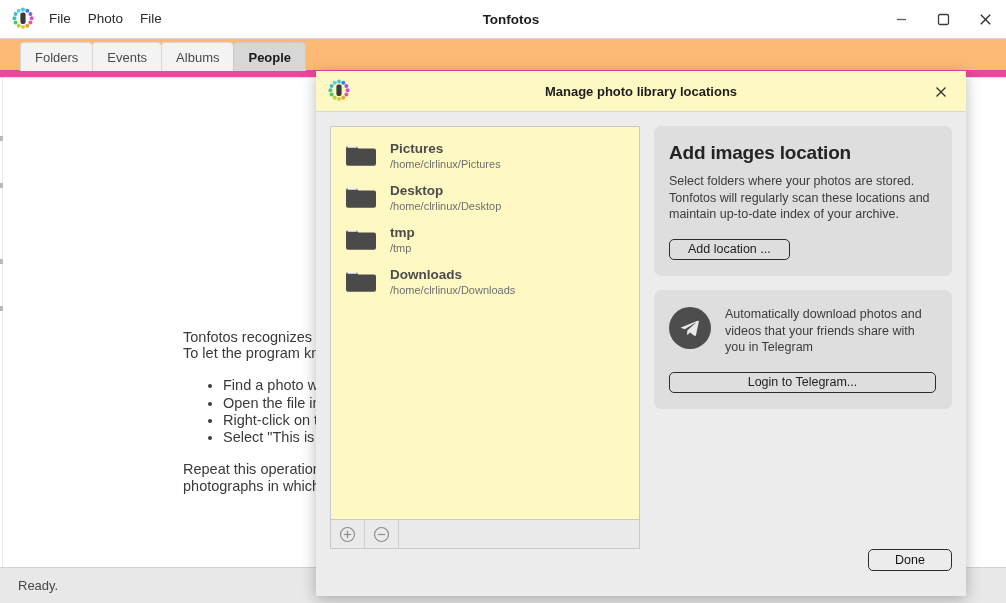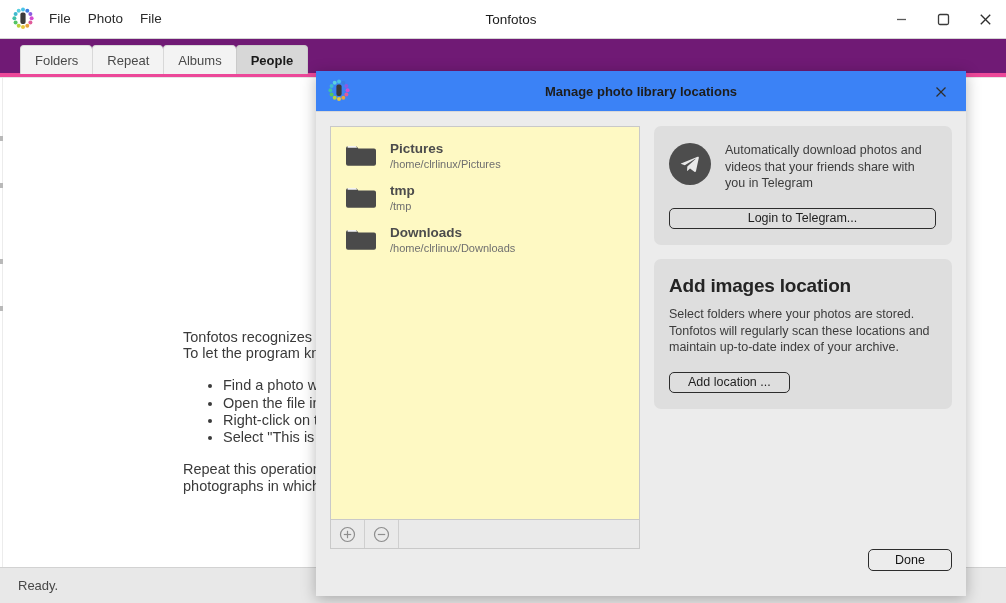--- a/index.html
+++ b/index.html
@@ -47,21 +47,21 @@
     font-size: 13.5px;
     color: #2b2b2b;
     cursor: default;
     line-height: 1;
   }
   .win-title {
     position: absolute;
     left: 0; right: 0;
     text-align: center;
     font-size: 13.5px;
-    font-weight: normal;
+    font-weight: bold;
     color: #1c1c1c;
     pointer-events: none;
     padding-left: 16px;
   }
   .win-controls {
     position: absolute;
     right: 0; top: 0;
     height: 39px;
     display: flex;
     align-items: center;
@@ -71,22 +71,22 @@
     display: flex;
     align-items: center;
     justify-content: center;
     color: #2f2f2f;
   }
   .win-btn svg { display:block; }
 
   
   .tabbar {
     height: 38px;
-    background: #701a75;
-    border-bottom: 4px solid #ec4899;
+    background: #fdba74;
+    border-bottom: 7px solid #ec4899;
     display: flex;
     align-items: flex-end;
     padding-left: 20px;
     flex: 0 0 38px;
     position: relative;
   }
   .tab {
     height: 29px;
     padding: 0 14px;
     display: flex;
@@ -187,21 +187,21 @@
   .dialog {
     position: absolute;
     left: 316px; top: 71px;
     width: 650px; height: 525px;
     background: #ececec;
     display: flex;
     flex-direction: column;
   }
   .dlg-titlebar {
     height: 41px;
-    background: #3b82f6;
+    background: #fef9c3;
     border-bottom: 1px solid #d9d9d9;
     display: flex;
     align-items: center;
     position: relative;
     flex: 0 0 41px;
   }
   .dlg-icon {
     width: 24px; height: 24px;
     margin-left: 11px;
     position: relative;
@@ -408,21 +408,21 @@
           </svg>
       </div>
     </div>
   </div>
 
   <div class="tabbar">
     <div class="tab">
         <span>Folders</span>
       </div>
     <div class="tab">
-        <span>Repeat</span>
+        <span>Events</span>
       </div>
     <div class="tab">
         <span>Albums</span>
       </div>
     <div class="tab active">
         <span>People</span>
       </div>
   </div>
 
   <div class="app-body">
@@ -504,20 +504,32 @@
                 <path d="M1 5.2a2 2 0 012-2h7.6a2 2 0 011.5.7l1.3 1.5H29a2 2 0 012 2v13.4a2 2 0 01-2 2H3a2 2 0 01-2-2z" fill="#4a4a4a"></path>
                 <path d="M2.6 3.1h8.2l1.4 1.6H2.6z" fill="#f4f4f4"></path>
               </svg>
           </div>
           <div class="folder-texts">
             <div class="folder-name">Pictures</div>
             <div class="folder-path">/home/clrlinux/Pictures</div>
           </div>
         </div>
 
+        <div class="folder-item">
+          <div class="folder-ico">
+            <svg width="32" height="26" viewBox="0 0 32 26">
+                <path d="M1 5.2a2 2 0 012-2h7.6a2 2 0 011.5.7l1.3 1.5H29a2 2 0 012 2v13.4a2 2 0 01-2 2H3a2 2 0 01-2-2z" fill="#4a4a4a"></path>
+                <path d="M2.6 3.1h8.2l1.4 1.6H2.6z" fill="#f4f4f4"></path>
+              </svg>
+          </div>
+          <div class="folder-texts">
+            <div class="folder-name">Desktop</div>
+            <div class="folder-path">/home/clrlinux/Desktop</div>
+          </div>
+        </div>
 
         <div class="folder-item">
           <div class="folder-ico">
             <svg width="32" height="26" viewBox="0 0 32 26">
                 <path d="M1 5.2a2 2 0 012-2h7.6a2 2 0 011.5.7l1.3 1.5H29a2 2 0 012 2v13.4a2 2 0 01-2 2H3a2 2 0 01-2-2z" fill="#4a4a4a"></path>
                 <path d="M2.6 3.1h8.2l1.4 1.6H2.6z" fill="#f4f4f4"></path>
               </svg>
           </div>
           <div class="folder-texts">
             <div class="folder-name">tmp</div>
@@ -553,37 +565,37 @@
               <circle cx="8.5" cy="8.5" r="7" fill="none" stroke="#8d8d8d" stroke-width="1.2"></circle>
               <line x1="4.8" y1="8.5" x2="12.2" y2="8.5" stroke="#8d8d8d" stroke-width="1.2"></line>
             </svg>
         </div>
         <div class="tb-rest"></div>
       </div>
     </div>
 
     <div class="right-col">
 
+      <div class="card">
+        <div class="card-title">Add images location</div>
+        <p class="card-text">Select folders where your photos are stored. Tonfotos will regularly scan these locations and maintain up-to-date index of your archive.</p>
+        <div class="pill-btn">Add location ...</div>
+      </div>
+
       <div class="card tg-card">
         <div class="tg-row">
           <div class="tg-ico">
             <svg width="24" height="24" viewBox="0 0 24 24">
                 <path d="M3 11.4l16.6-6.6c.8-.3 1.5.2 1.2 1.3l-2.8 13c-.2.9-.8 1.1-1.6.7l-4.4-3.3-2.1 2c-.3.3-.5.5-.9.5l.3-4.5 8.2-7.4c.4-.3-.1-.5-.6-.2L6.8 13.2l-3.4-1.1c-.8-.2-.8-.6.6-.7z" fill="#e9e9e9"></path>
               </svg>
           </div>
           <p class="card-text">Automatically download photos and videos that your friends share with you in Telegram</p>
         </div>
         <div class="pill-btn">Login to Telegram...</div>
       </div>
 
-      <div class="card">
-        <div class="card-title">Add images location</div>
-        <p class="card-text">Select folders where your photos are stored. Tonfotos will regularly scan these locations and maintain up-to-date index of your archive.</p>
-        <div class="pill-btn">Add location ...</div>
-      </div>
-
     </div>
   </div>
 
   <div class="dlg-footer">
     <div class="done-btn">Done</div>
   </div>
 </div>
 
 </body></html>

